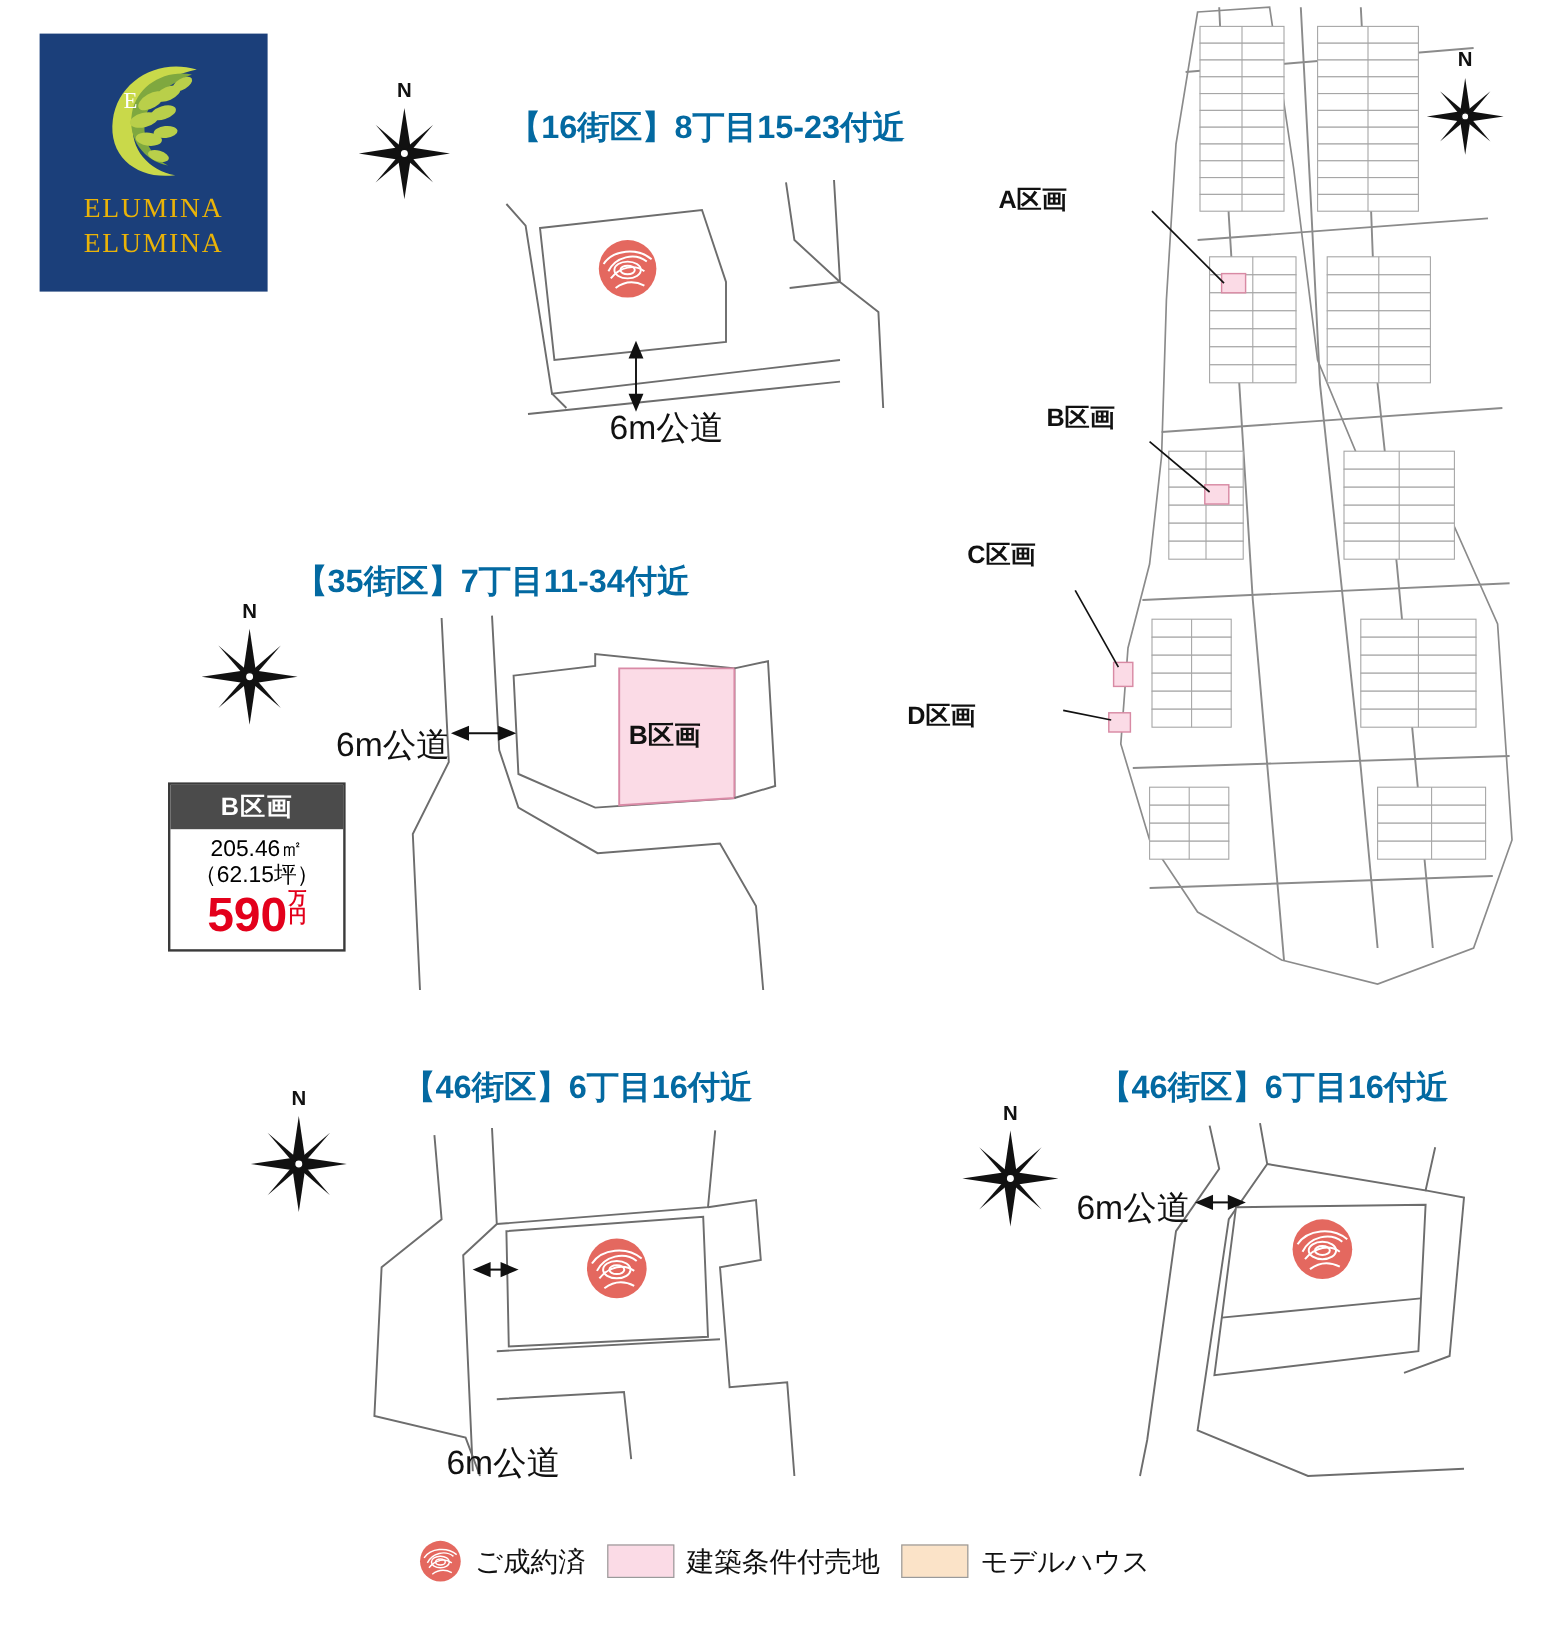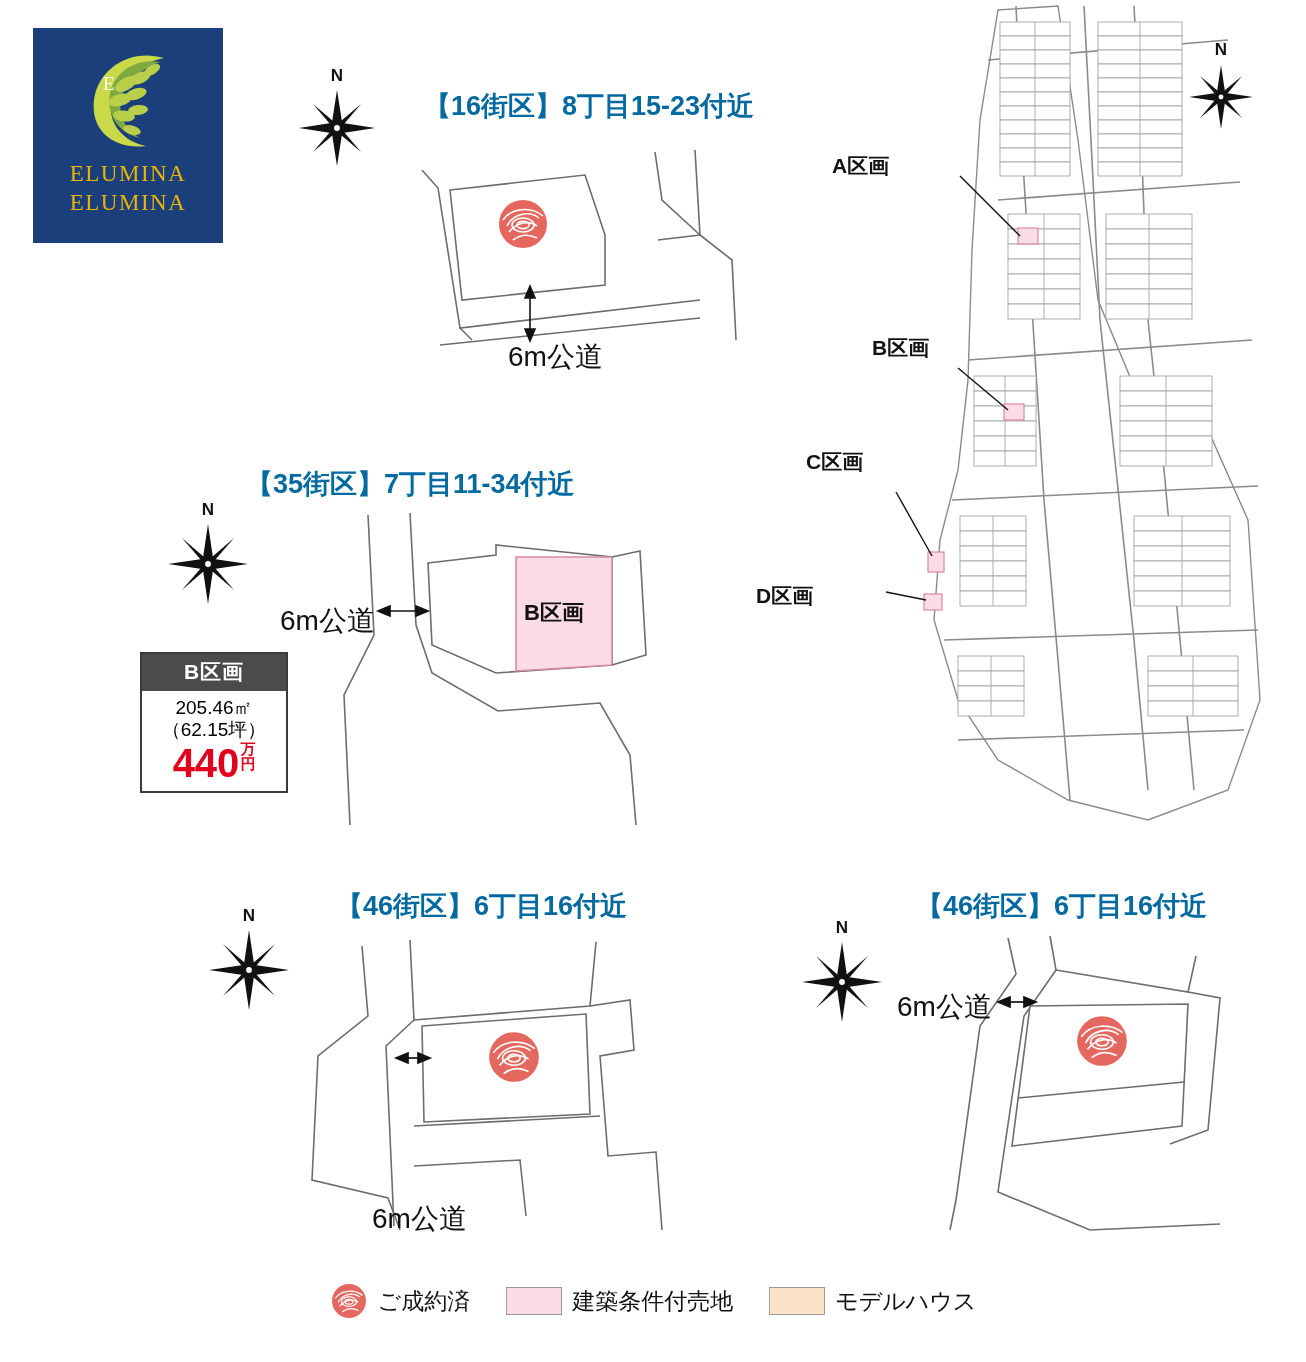--- a/index.html
+++ b/index.html
@@ -124,21 +124,21 @@
   }
   .price-unit span { display: block; }
 
   
   #legend {
     position: absolute;
     left: 0; top: 1282px; width: 1306px;
     display: flex;
     align-items: center;
     justify-content: center;
-    gap: 36px;
+    gap: 18px;
   }
   .legend-item {
     display: flex;
     align-items: center;
     gap: 10px;
   }
   .legend-swatch {
     width: 56px; height: 28px;
     border: 1.5px solid #9a9a9a;
     box-sizing: border-box;
@@ -274,21 +274,21 @@
 <div class="road-label abs" style="left:280px; top:602px;">6m公道</div>
 
 <div class="parcel-label abs" style="left:524px; top:598px;">B区画</div>
 
 <div id="price-card" class="abs">
   <div id="price-card-header">B区画</div>
   <div id="price-card-body">
     <div class="price-area">205.46㎡</div>
     <div class="price-area">（62.15坪）</div>
     <div>
-      <span class="price-main">440</span><span class="price-unit"><span style="color:#e3001b">万</span><span style="color:#e3001b">円</span></span>
+      <span class="price-main">590</span><span class="price-unit"><span style="color:#e3001b">万</span><span style="color:#e3001b">円</span></span>
     </div>
   </div>
 </div>
 
 <div class="sect-title abs" style="left:336px; top:888px;">【46街区】6丁目16付近</div>
 
 <div class="compass" style="left:207px; top:928px; width:84px; height:84px;">
   <div class="n-label">N</div>
   <svg width="84" height="84" viewBox="0 0 84 84">
     <g transform="translate(42,42)">

